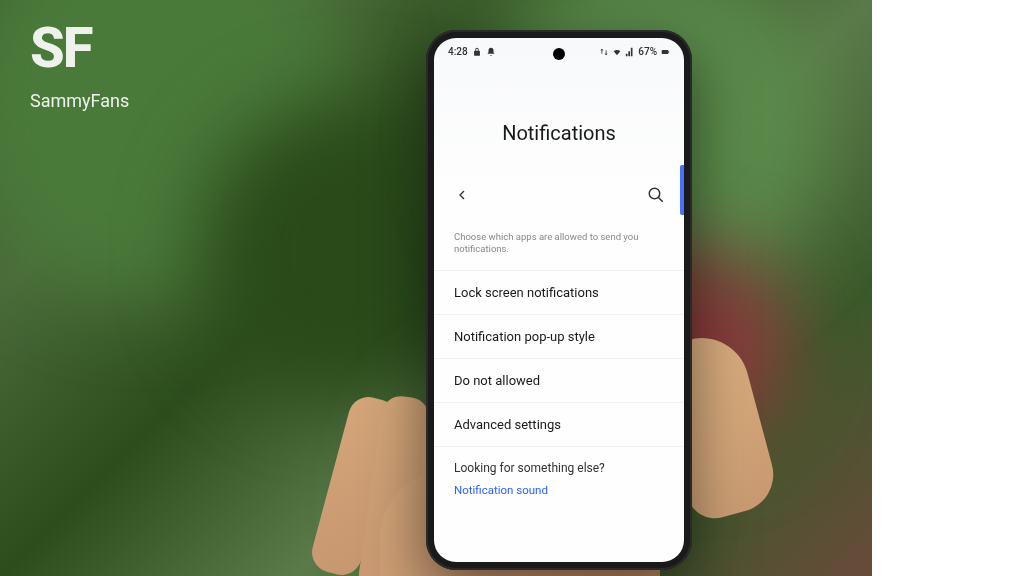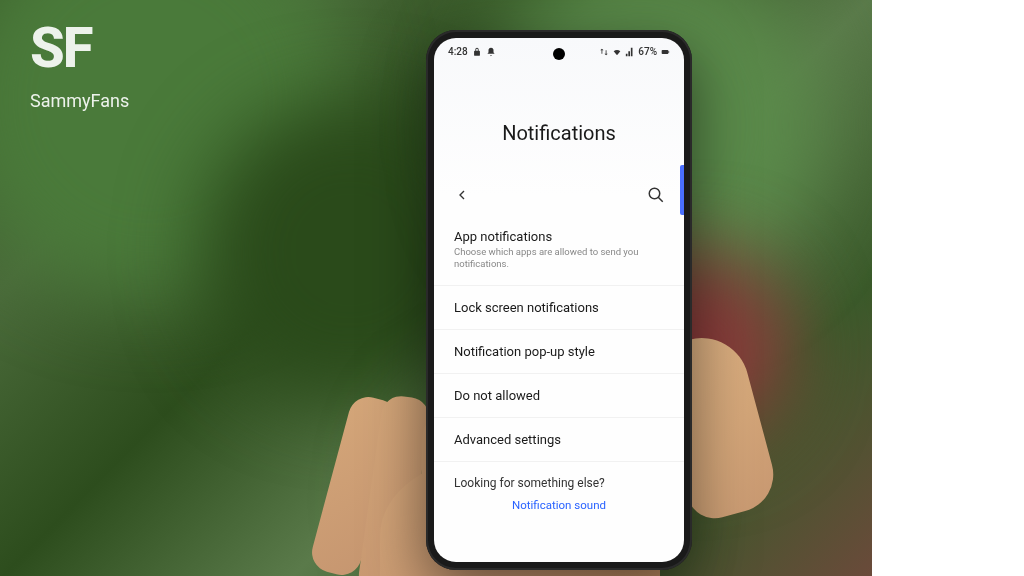--- a/index.html
+++ b/index.html
@@ -190,21 +190,20 @@
   }
   .footer-section .prompt {
     font-size: 12px;
     color: #333;
     margin-bottom: 8px;
   }
   .footer-section .link {
     font-size: 11.5px;
     color: #2962ff;
     cursor: pointer;
-    text-align: center;
   }
 </style>
 </head>
 <body>
 
 <div class="scene">
   <div class="blur-blob b1"></div>
   <div class="blur-blob b2"></div>
   <div class="blur-blob b3"></div>
   <div class="blur-blob b4"></div>
@@ -282,21 +281,20 @@
           <svg width="18" height="18" viewBox="0 0 24 24" fill="none" stroke="currentColor" stroke-width="2">
               <circle cx="10" cy="10" r="7"></circle>
               <path d="M21 21l-6-6"></path>
             </svg>
         </div>
         <div class="scroll-indicator"></div>
       </div>
 
       <div class="settings-list">
         <div class="setting-item">
-          <div class="title">App notifications</div>
           <div class="desc">Choose which apps are allowed to send you notifications.</div>
         </div>
         <div class="setting-item">
           <div class="title">Lock screen notifications</div>
         </div>
         <div class="setting-item">
           <div class="title">Notification pop-up style</div>
         </div>
         <div class="setting-item">
           <div class="title">Do not allowed</div>

